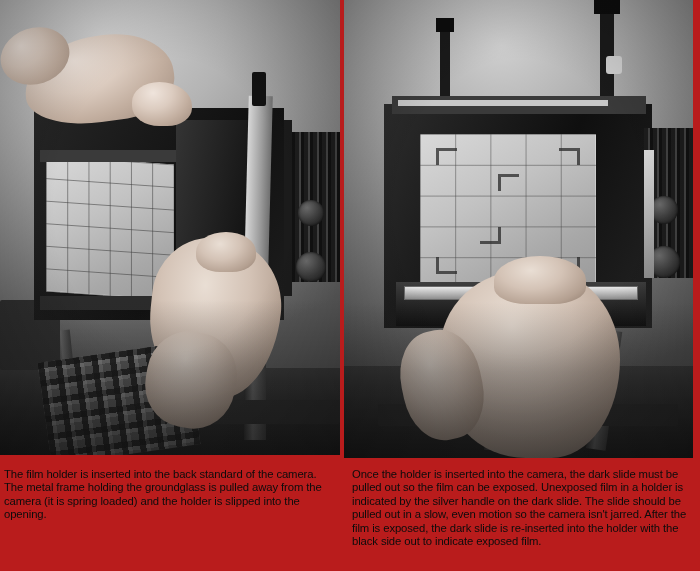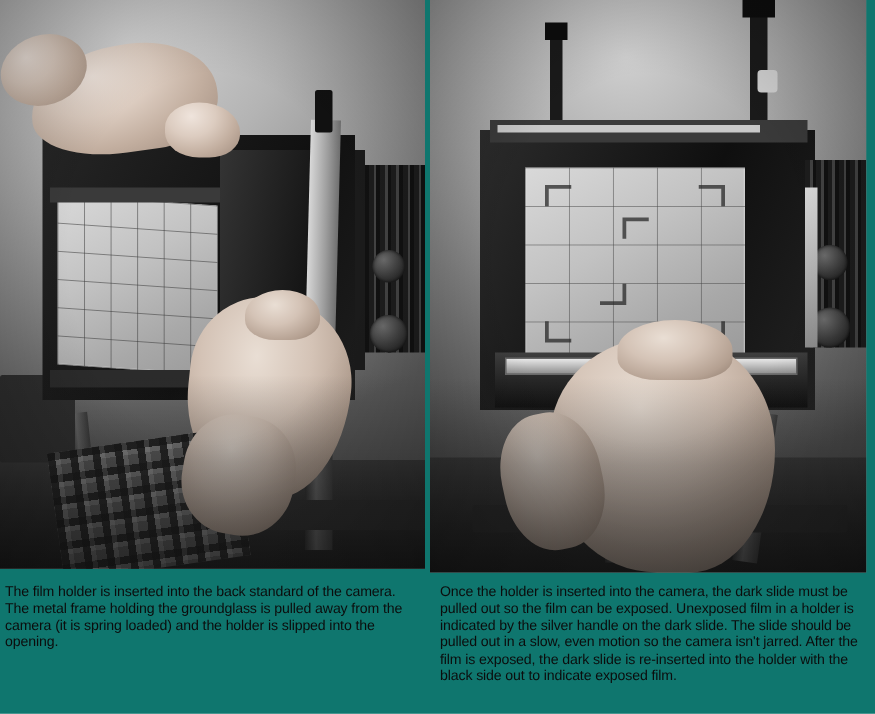--- a/index.html
+++ b/index.html
@@ -10,21 +10,21 @@
   body {
     width: 700px;
     height: 571px;
     font-family: "Liberation Sans", sans-serif;
     overflow: hidden;
   }
   .page {
     position: relative;
     width: 700px;
     height: 571px;
-    background: #0f766e;
+    background: #b91c1c;
   }
   .figure-row {
     position: absolute;
     left: 0;
     top: 0;
     width: 700px;
     height: 460px;
     display: flex;
     flex-direction: row;
     gap: 4px;

